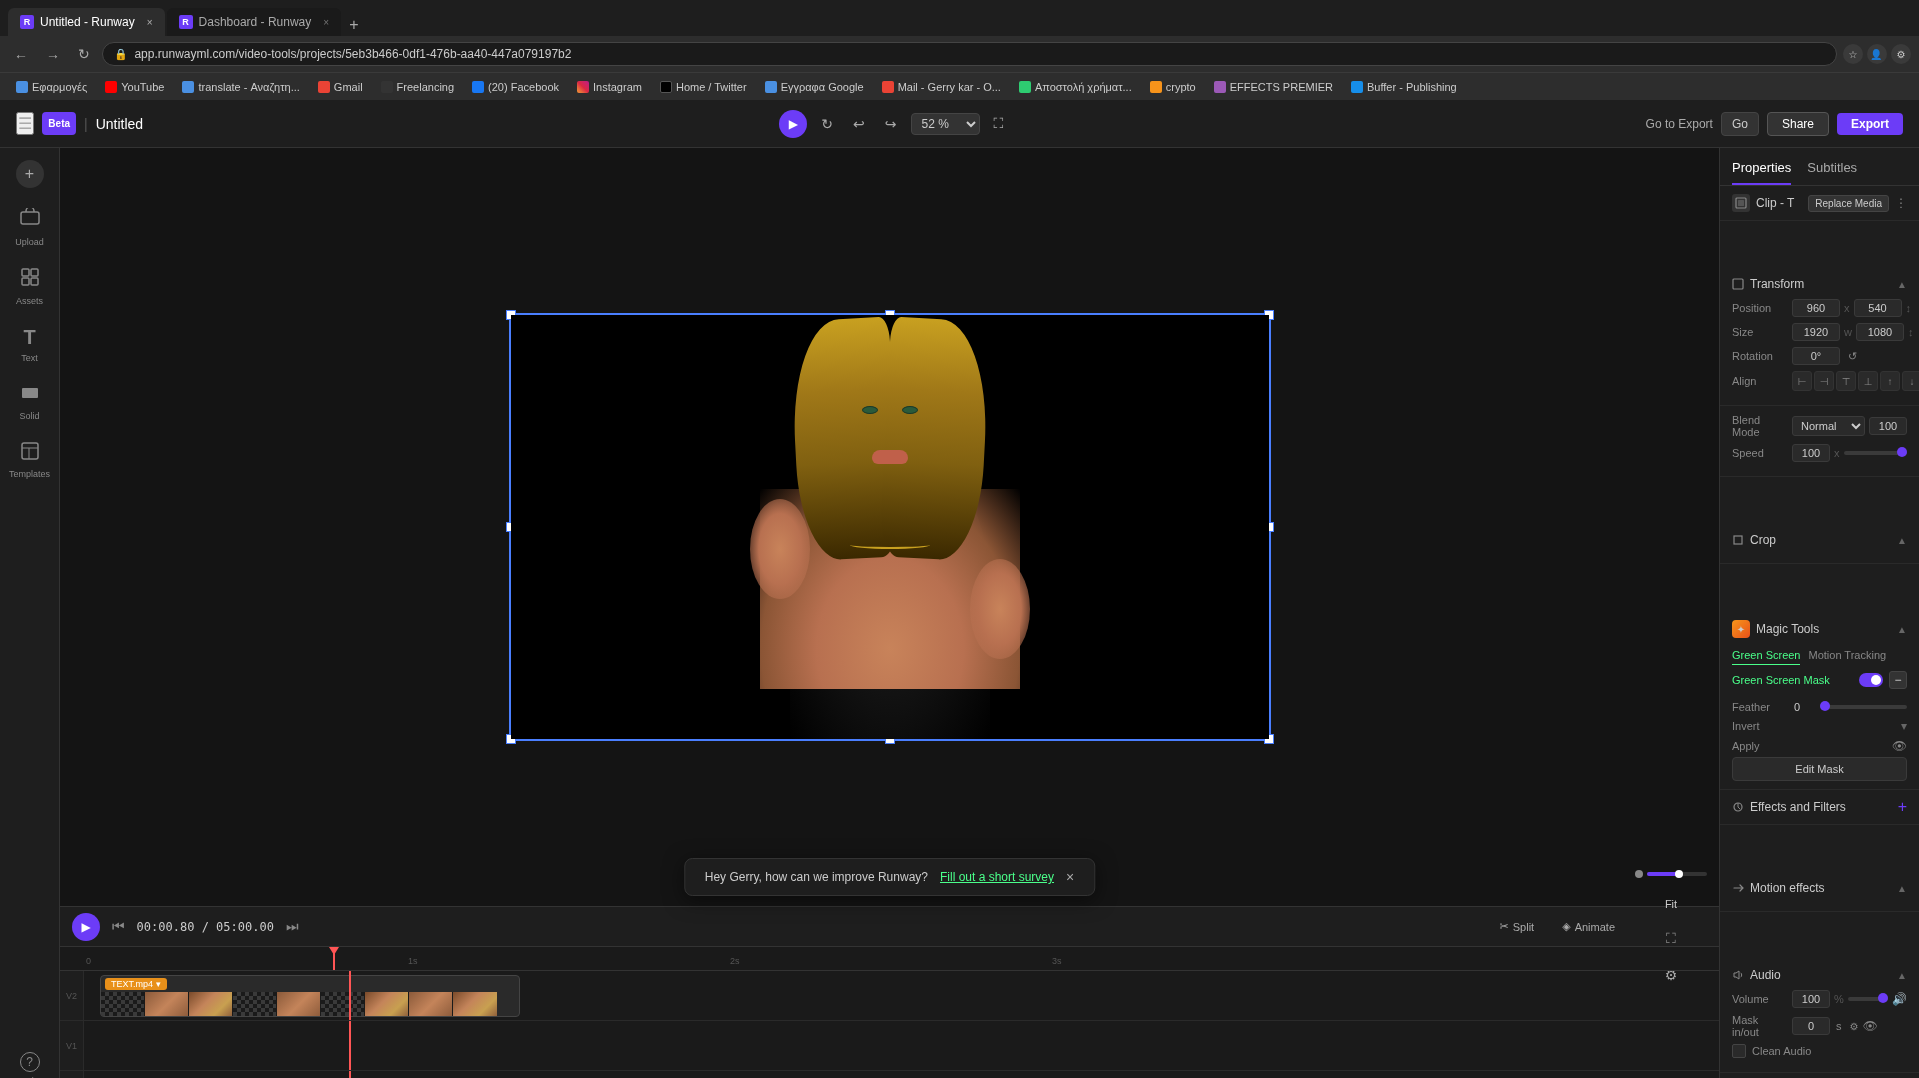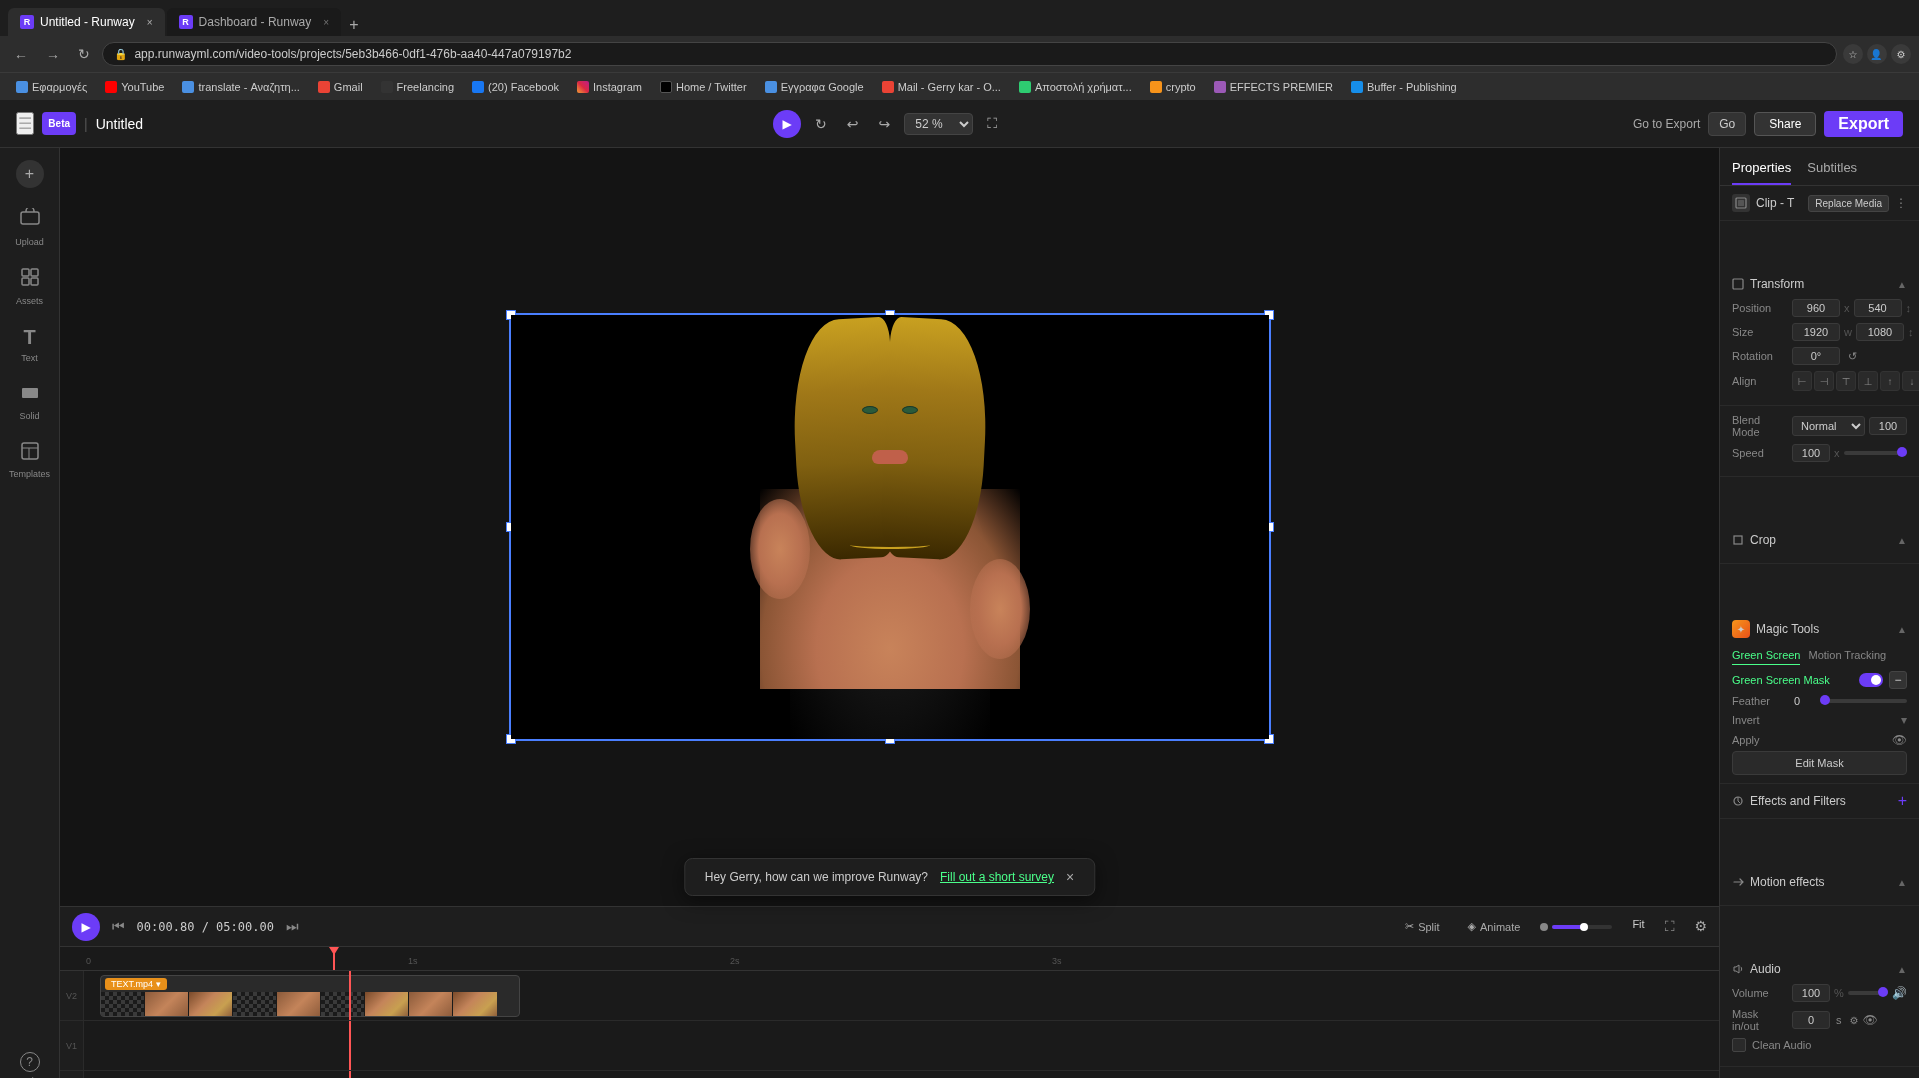--- a/index.html
+++ b/index.html
@@ -33,21 +33,21 @@
     .project-title { color: #fff; font-size: 14px; }
     .top-bar-center { flex: 1; display: flex; justify-content: center; align-items: center; gap: 8px; }
     .transport-btn { background: none; border: none; color: #aaa; cursor: pointer; font-size: 14px; padding: 4px 6px; border-radius: 4px; }
     .play-btn { background: #6c3cf7; border: none; color: #fff; cursor: pointer; width: 28px; height: 28px; border-radius: 50%; display: flex; align-items: center; justify-content: center; font-size: 12px; }
     .zoom-select { background: #333; border: 1px solid #444; color: #ccc; font-size: 12px; padding: 2px 6px; border-radius: 4px; cursor: pointer; }
     .monitor-btn { background: none; border: none; color: #aaa; cursor: pointer; padding: 4px 6px; font-size: 14px; }
     .top-bar-right { display: flex; align-items: center; gap: 8px; }
     .go-to-export-link { color: #aaa; font-size: 12px; cursor: pointer; text-decoration: none; }
     .go-btn { background: #333; border: 1px solid #444; color: #ccc; font-size: 12px; padding: 4px 10px; border-radius: 4px; cursor: pointer; }
     .share-btn { background: #333; border: 1px solid #555; color: #fff; font-size: 12px; padding: 4px 14px; border-radius: 4px; cursor: pointer; }
-    .export-btn { background: #6c3cf7; border: none; color: #fff; font-size: 16px; padding: 4px 14px; border-radius: 4px; cursor: pointer; font-weight: 600; }
+    .export-btn { background: #6c3cf7; border: none; color: #fff; font-size: 12px; padding: 4px 14px; border-radius: 4px; cursor: pointer; font-weight: 600; }
 
     
     .main-content { display: flex; flex: 1; overflow: hidden; }
 
     
     .left-sidebar { width: 60px; background: #1e1e1e; border-right: 1px solid #333; display: flex; flex-direction: column; align-items: center; padding: 12px 0; gap: 4px; }
     .sidebar-item { display: flex; flex-direction: column; align-items: center; gap: 4px; padding: 8px 4px; border-radius: 6px; cursor: pointer; width: 52px; }
     .sidebar-item .icon { font-size: 18px; color: #aaa; }
     .sidebar-item .label { font-size: 9px; color: #888; text-align: center; }
     .sidebar-add { width: 28px; height: 28px; border-radius: 50%; background: #333; border: none; color: #aaa; font-size: 16px; cursor: pointer; display: flex; align-items: center; justify-content: center; margin-bottom: 8px; }
@@ -68,21 +68,21 @@
     .handle.ml { top: 50%; left: -5px; transform: translateY(-50%); cursor: w-resize; }
     .handle.mr { top: 50%; right: -5px; transform: translateY(-50%); cursor: e-resize; }
 
     
     .timeline { height: 200px; background: #1a1a1a; border-top: 1px solid #333; display: flex; flex-direction: column; }
     .timeline-controls { height: 40px; background: #1e1e1e; display: flex; align-items: center; padding: 0 12px; gap: 12px; border-bottom: 1px solid #333; }
     .tc-play { background: #6c3cf7; border: none; color: #fff; width: 28px; height: 28px; border-radius: 50%; cursor: pointer; display: flex; align-items: center; justify-content: center; font-size: 12px; }
     .tc-time { color: #ccc; font-size: 12px; font-family: monospace; }
     .tc-spacer { flex: 1; }
     .tc-btn { background: none; border: none; color: #aaa; cursor: pointer; font-size: 11px; padding: 3px 8px; border-radius: 4px; display: flex; align-items: center; gap: 4px; }
-    .tc-right { display: flex; gap: 20px; }
+    .tc-right { display: flex; align-items: center; gap: 20px; flex-direction: column; }
     .tc-fit { color: #ccc; font-size: 11px; cursor: pointer; }
     .tc-settings { color: #aaa; font-size: 14px; cursor: pointer; }
     .timeline-ruler { height: 24px; background: #1a1a1a; border-bottom: 1px solid #333; position: relative; display: flex; align-items: center; padding: 0 8px; }
     .ruler-mark { position: absolute; bottom: 4px; font-size: 9px; color: #555; }
     .timeline-tracks { flex: 1; overflow-y: auto; }
     .track-row { display: flex; height: 50px; border-bottom: 1px solid #2a2a2a; }
     .track-label { width: 24px; background: #1e1e1e; border-right: 1px solid #2a2a2a; display: flex; align-items: center; justify-content: center; font-size: 9px; color: #555; }
     .track-content { flex: 1; position: relative; }
 
     
@@ -563,21 +563,21 @@
         </div>
         <div class="gsm-row">
           <span class="gsm-label">Green Screen Mask</span>
           <div style="display:flex;align-items:center;gap:6px;">
             <div class="gsm-toggle">
               <div class="gsm-toggle-thumb"></div>
             </div>
             <button class="gsm-minus">−</button>
           </div>
         </div>
-        <div class="feather-row" style="margin-top:6px;">
+        <div class="feather-row" style="margin-top:12px;">
           <span class="panel-label">Feather</span>
           <span class="feather-val">0</span>
           <div class="slider-track" style="flex:1;">
             <div class="slider-thumb" style="left:0;right:auto;"></div>
           </div>
         </div>
         <div class="invert-row" style="margin-top:6px;">
           <span class="panel-label">Invert</span>
           <span class="invert-chevron">▾</span>
         </div>

